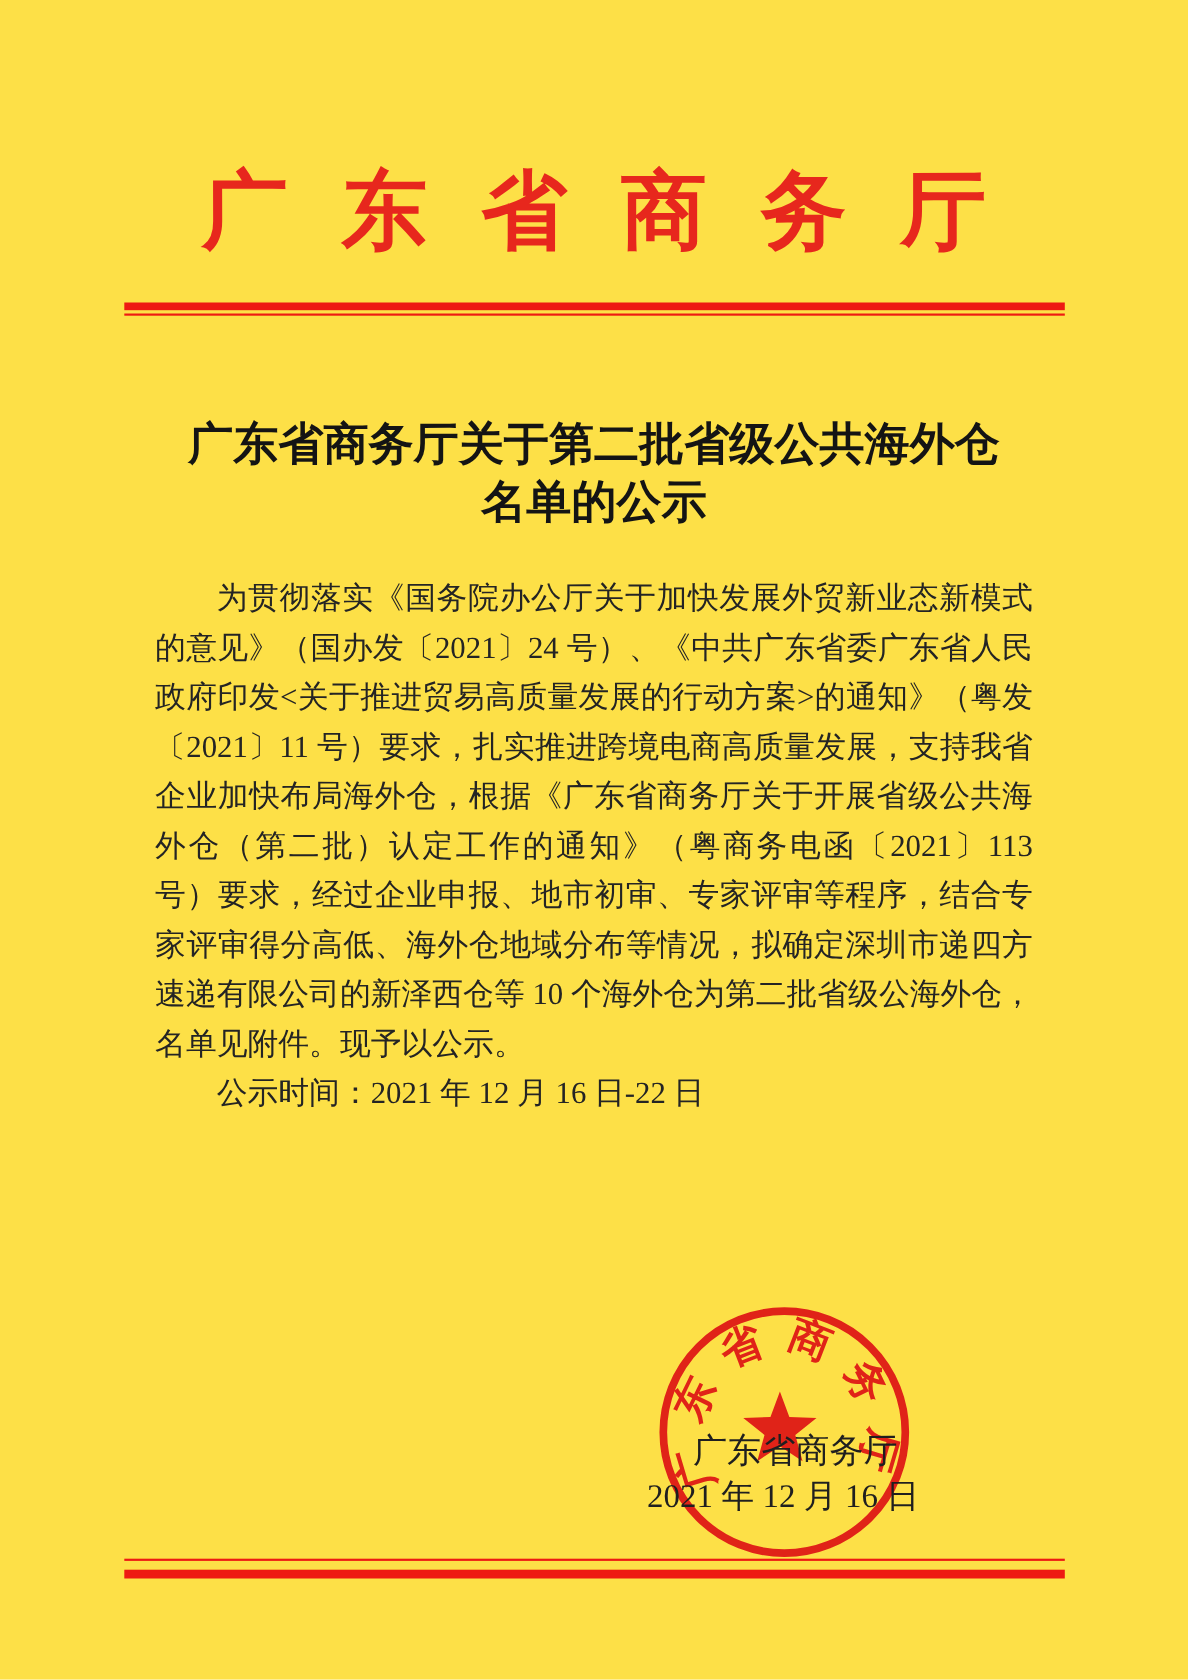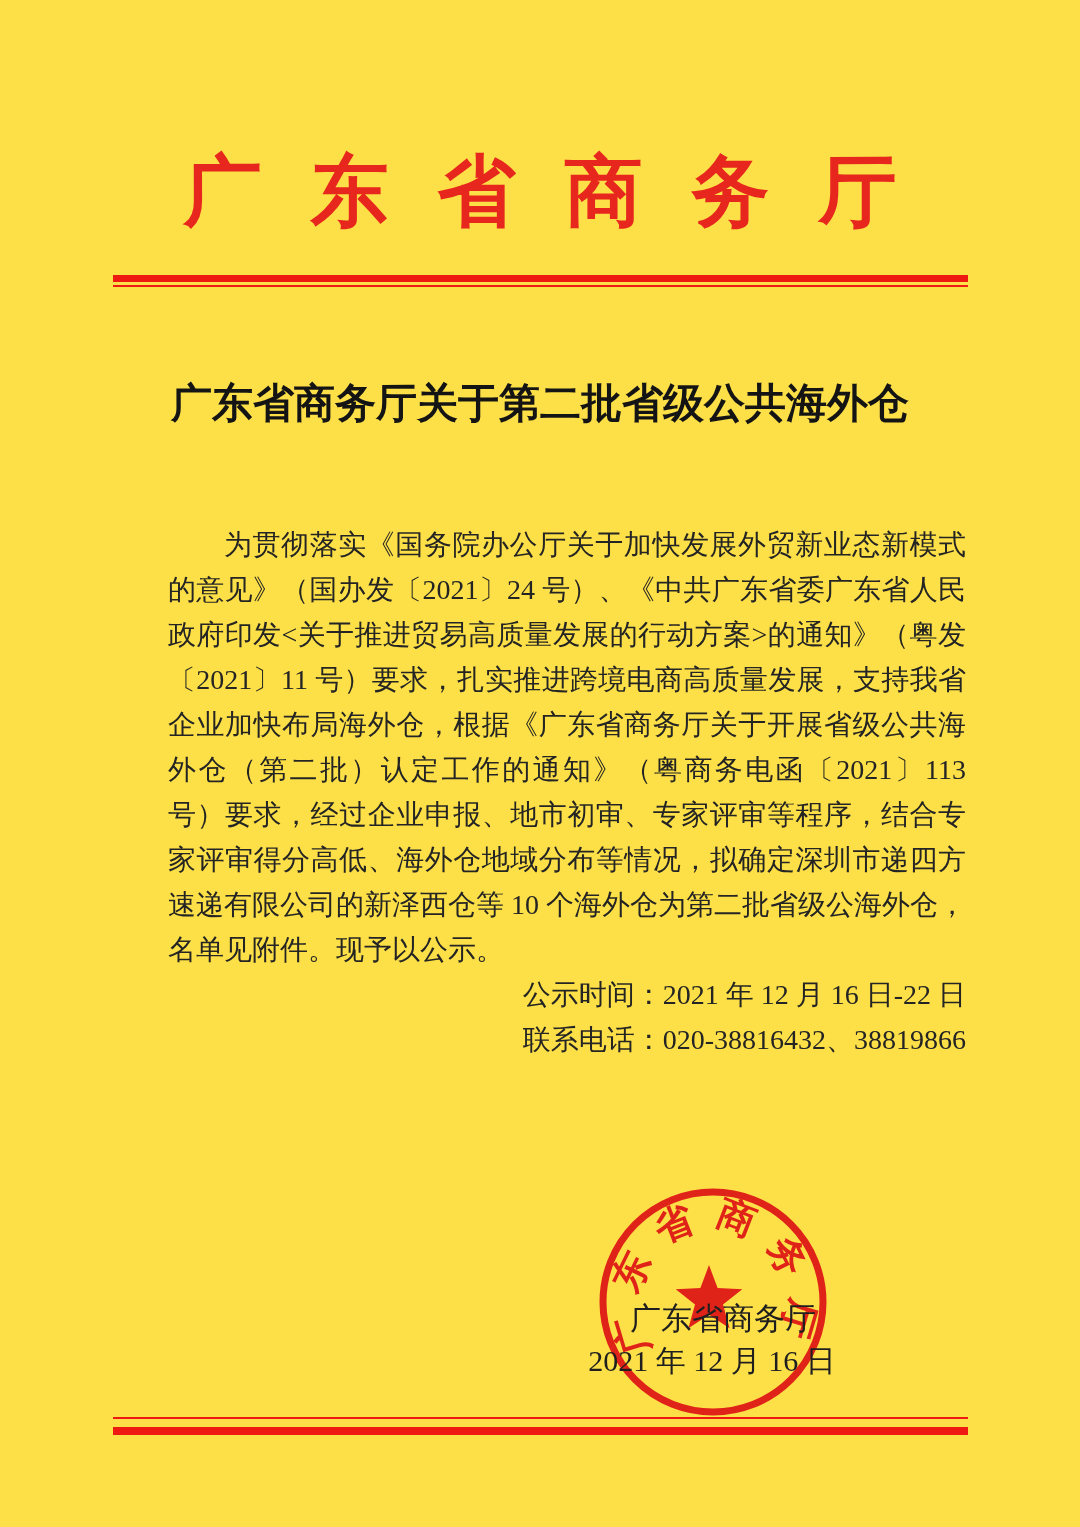--- a/index.html
+++ b/index.html
@@ -57,29 +57,28 @@
   
   .body-text {
     position: absolute;
     top: 522px;
     left: 141px;
     width: 798px;
     font-size: 28px;
     line-height: 45px;
     color: #242424;
     text-align: justify;
-    margin-left: 27px;
   }
   .body-text p {
     margin: 0;
     padding: 0;
     text-indent: 2em;
   }
   .body-text p.info-line {
-    text-align: right;
+    text-align: left;
   }
   
   .seal {
     position: absolute;
     left: 593px;
     top: 1188px;
     width: 240px;
     height: 232px;
     z-index: 1;
   }
@@ -118,26 +117,26 @@
 
 <div class="page">
 
   <div class="agency-header">广东省商务厅</div>
 
   <div class="rule rule-top-thick"></div>
   <div class="rule rule-top-thin"></div>
 
   <div class="doc-title">
     <span>广东省商务厅关于第二批省级公共海外仓</span><br>
+    <span>名单的公示</span>
   </div>
 
   <div class="body-text">
     <p>为贯彻落实《国务院办公厅关于加快发展外贸新业态新模式的意见》（国办发〔2021〕24 号）、《中共广东省委广东省人民政府印发&lt;关于推进贸易高质量发展的行动方案&gt;的通知》（粤发〔2021〕11 号）要求，扎实推进跨境电商高质量发展，支持我省企业加快布局海外仓，根据《广东省商务厅关于开展省级公共海外仓（第二批）认定工作的通知》（粤商务电函〔2021〕113 号）要求，经过企业申报、地市初审、专家评审等程序，结合专家评审得分高低、海外仓地域分布等情况，拟确定深圳市递四方速递有限公司的新泽西仓等 10 个海外仓为第二批省级公海外仓，名单见附件。现予以公示。</p>
     <p class="info-line"><span>公示时间：</span><span>2021 年 12 月 16 日-22 日</span></p>
-    <p class="info-line"><span>联系电话：</span><span>020-38816432、38819866</span></p>
   </div>
 
   <svg class="seal" viewBox="0 0 240 232">
     <circle cx="120" cy="114" r="110" fill="none" stroke="#e02318" stroke-width="7"></circle>
     <polygon fill="#e02318" points="116,77 124.6,100.1 149.3,101.2 130.0,116.5 136.6,140.3 116,126.7 95.4,140.3 102.0,116.5 82.7,101.2 107.4,100.1"></polygon>
     <path id="sealArcPath" d="M 55.9 151 A 74 74 0 1 1 184.1 151" fill="none"></path>
     <text class="seal-arc-text" font-size="38" fill="#e02318" letter-spacing="17" text-anchor="middle">
       <textPath href="#sealArcPath" startOffset="50%">广东省商务厅</textPath>
     </text>
   </svg>

